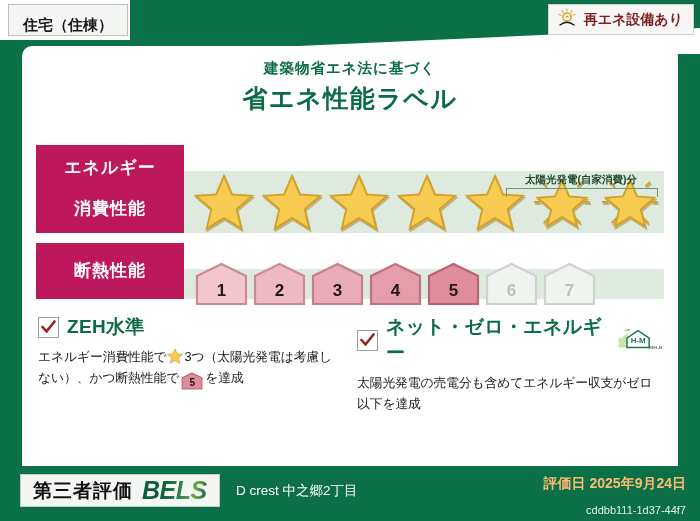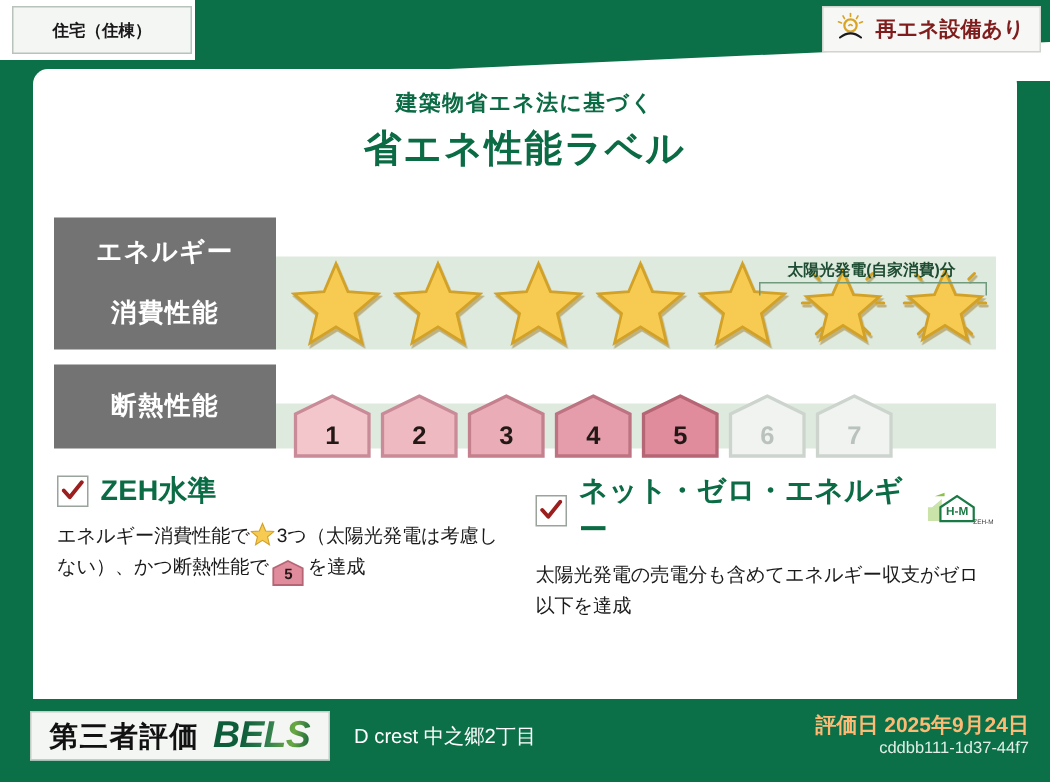--- a/index.html
+++ b/index.html
@@ -26,22 +26,22 @@
     background: #ffffff;
     clip-path: polygon(0 26px, 580px 0, 580px 26px);
   }
 
   
   .category-tab {
     position: absolute; left: 8px; top: 4px;
     width: 120px; height: 32px;
     background: #f4f6f4;
     border: 1px solid #b9c2bb;
-    display: flex; align-items: center; justify-content: center;
-    font-size: 11px; font-weight: bold; color: #1a1a1a;
+    display: flex; align-items: flex-end; justify-content: center;
+    font-size: 15px; font-weight: bold; color: #1a1a1a;
     letter-spacing: 0px;
     z-index: 6;
   }
 
   
   .renew-badge {
     position: absolute; right: 6px; top: 4px;
     height: 31px; padding: 0 10px 0 8px;
     background: #f7f8f6;
     border: 1px solid #cfd6cf;
@@ -74,21 +74,21 @@
   
   .row {
     position: absolute; left: 14px; right: 14px;
     display: flex; align-items: stretch;
   }
   .row-energy { top: 99px; height: 88px; }
   .row-insul  { top: 197px; height: 56px; border-radius: 19px; }
 
   .row-label {
     width: 148px; flex: none;
-    background: #737373;
+    background: #be185d;
     color: #ffffff;
     display: flex; flex-direction: column;
     align-items: center; justify-content: center;
     font-weight: bold; font-size: 17px;
     line-height: 1.22;
     letter-spacing: 1px;
     gap: 20px;
   }
   .row-body {
     flex: 1; background: #dfeade;
@@ -195,21 +195,21 @@
     color: transparent;
   }
   .bldg-name {
     position: absolute; left: 236px; top: 16px;
     font-size: 13.5px; color: #ffffff; font-weight: normal;
   }
   .eval {
     position: absolute; right: 14px; top: 9px; text-align: right;
   }
   .eval-date { font-size: 14px; color: #fdba74; font-weight: bold; }
-  .eval-id   { font-size: 11px; color: #e2efe8; margin-top: 0; }
+  .eval-id   { font-size: 11px; color: #e2efe8; margin-top: 11px; }
 </style>
 </head>
 <body>
 
 <div id="label-root">
 
   <div class="diag-white"></div>
   <div class="diag-white2"></div>
 
   <div class="category-tab">

